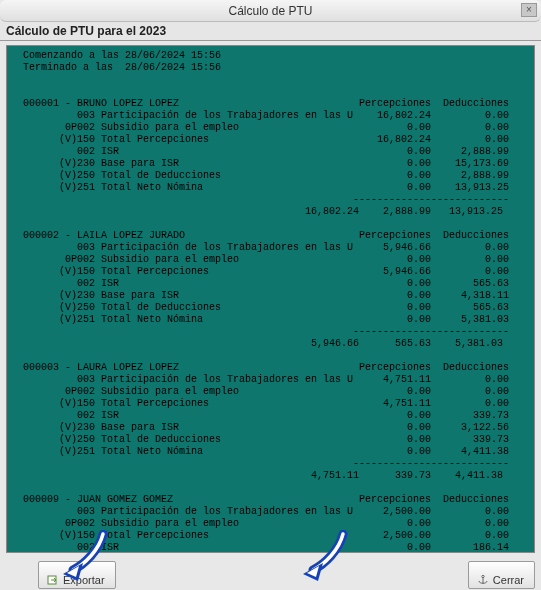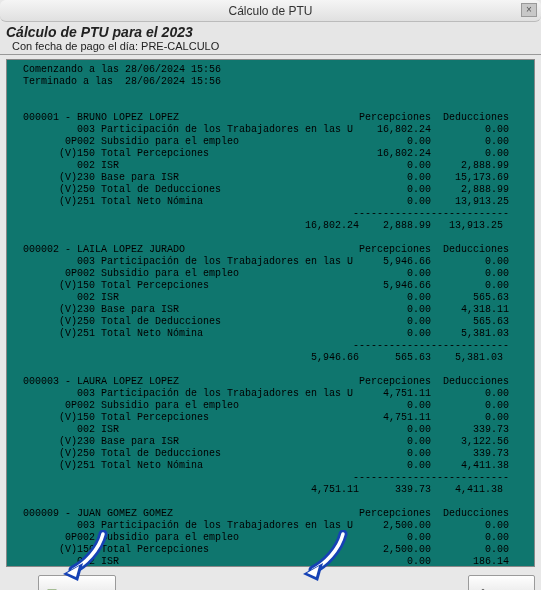--- a/index.html
+++ b/index.html
@@ -35,21 +35,21 @@
       line-height: 12px;
       text-align: center;
       color: #555;
       cursor: pointer;
     }
     .hdr-section {
       padding: 2px 6px;
       border-bottom: 1px solid #999;
       background: #e6e6e6;
     }
-    .hdr1 { font-weight: bold; font-size: 14px; color: #222; font-style: italic; }
+    .hdr1 { font-weight: bold; font-size: 12px; color: #222; }
     .hdr2 { font-size: 11px; color: #222; text-indent: 6px; }
     .report-area {
       margin: 4px 6px;
       border: 1px solid #888;
       background: #0f766e;
       height: 508px;
       overflow-y: scroll;
       overflow-x: hidden;
       padding: 4px 16px;
     }
@@ -93,21 +93,20 @@
 </head>
 <body>
 
 <div class="titlebar">
   <span>Cálculo de PTU</span>
   <span class="close-btn">×</span>
 </div>
 
 <div class="hdr-section">
   <div class="hdr1">Cálculo de PTU para el 2023</div>
-  <div class="hdr2">Con fecha de pago el día: PRE-CALCULO</div>
 </div>
 
 <div class="report-area">
   <pre id="report">Comenzando a las 28/06/2024 15:56
 Terminado a las  28/06/2024 15:56
 
 
 000001 - BRUNO LOPEZ LOPEZ                              Percepciones  Deducciones
          003 Participación de los Trabajadores en las U    16,802.24         0.00
        0P002 Subsidio para el empleo                            0.00         0.00

